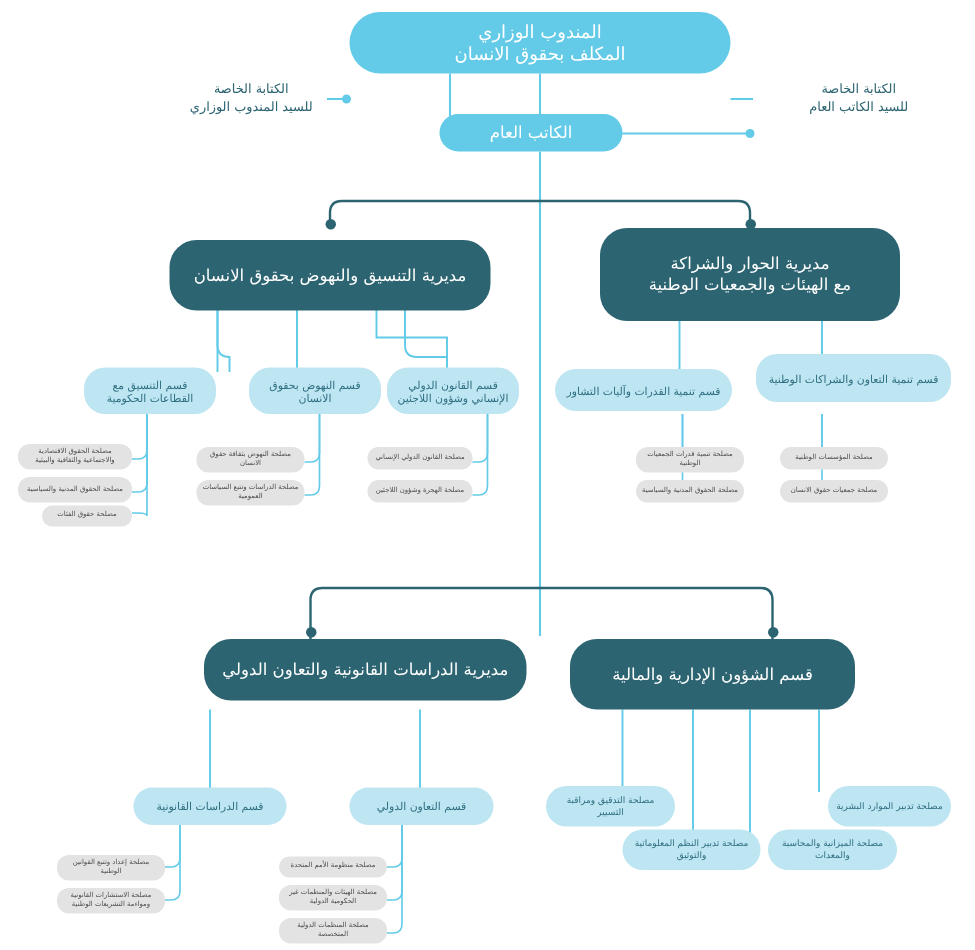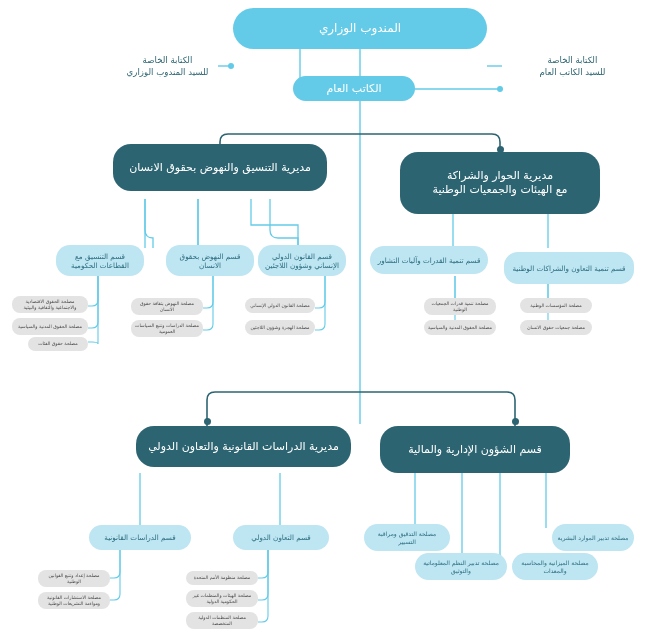--- a/index.html
+++ b/index.html
@@ -119,40 +119,41 @@
     <g fill="none" stroke="#63cbe8" stroke-width="1.3">
       <path d="M415,473 L415,528"></path>
       <path d="M462,473 L462,556"></path>
       <path d="M500,473 L500,556"></path>
       <path d="M546,473 L546,528"></path>
     </g>
   </svg>
 
   <div class="node pill-cyan top" style="left:233px;top:8px;width:254px;height:41px;flex-direction:column;">
     <span>المندوب الوزاري</span>
+    <span>المكلف بحقوق الانسان</span>
   </div>
 
   <div class="node txt-label" style="left:100px;top:48px;width:135px;height:36px;flex-direction:column;">
     <span>الكتابة الخاصة</span>
     <span>للسيد المندوب الوزاري</span>
   </div>
   <div class="dot cy" style="left:228px;top:63px;"></div>
 
   <div class="node txt-label" style="left:505px;top:48px;width:135px;height:36px;flex-direction:column;">
     <span>الكتابة الخاصة</span>
     <span>للسيد الكاتب العام</span>
   </div>
   <div class="dot cy" style="left:497px;top:86px;"></div>
 
   <div class="node pill-cyan sg" style="left:293px;top:76px;width:122px;height:25px;">
     <span>الكاتب العام</span>
   </div>
 
   <div class="dot" style="left:217px;top:146px;"></div>
-  <div class="node pill-teal big" style="left:113px;top:144px;width:214px;height:47px;padding:0 10px;">
+  <div class="node pill-teal big" style="left:113px;top:160px;width:214px;height:47px;padding:0 10px;">
     <span>مديرية التنسيق والنهوض بحقوق الانسان</span>
   </div>
 
   <div class="dot" style="left:497px;top:146px;"></div>
   <div class="node pill-teal big" style="left:400px;top:152px;width:200px;height:62px;flex-direction:column;padding:0 10px;">
     <span>مديرية الحوار والشراكة</span>
     <span>مع الهيئات والجمعيات الوطنية</span>
   </div>
 
   <div class="node pill-pale" style="left:258px;top:245px;width:88px;height:31px;flex-direction:column;padding:0 5px;">
@@ -189,21 +190,21 @@
   <div class="node pill-grey" style="left:245px;top:298px;width:70px;height:15px;padding:0 3px;">
     <span>مصلحة القانون الدولي الإنساني</span>
   </div>
   <div class="node pill-grey" style="left:245px;top:320px;width:70px;height:15px;padding:0 3px;">
     <span>مصلحة الهجرة وشؤون اللاجئين</span>
   </div>
 
   <div class="node pill-pale" style="left:370px;top:246px;width:118px;height:28px;padding:0 5px;">
     <span>قسم تنمية القدرات وآليات التشاور</span>
   </div>
-  <div class="node pill-pale" style="left:504px;top:252px;width:130px;height:28px;padding:16px 5px;text-align:center;">
+  <div class="node pill-pale" style="left:504px;top:236px;width:130px;height:28px;padding:16px 5px;text-align:center;">
     <span>قسم تنمية التعاون والشراكات الوطنية</span>
   </div>
 
   <div class="node pill-grey" style="left:424px;top:298px;width:72px;height:17px;padding:0 3px;">
     <span>مصلحة تنمية قدرات الجمعيات الوطنية</span>
   </div>
   <div class="node pill-grey" style="left:424px;top:320px;width:72px;height:15px;padding:0 3px;">
     <span>مصلحة الحقوق المدنية والسياسية</span>
   </div>
   <div class="node pill-grey" style="left:520px;top:298px;width:72px;height:15px;padding:0 3px;">

